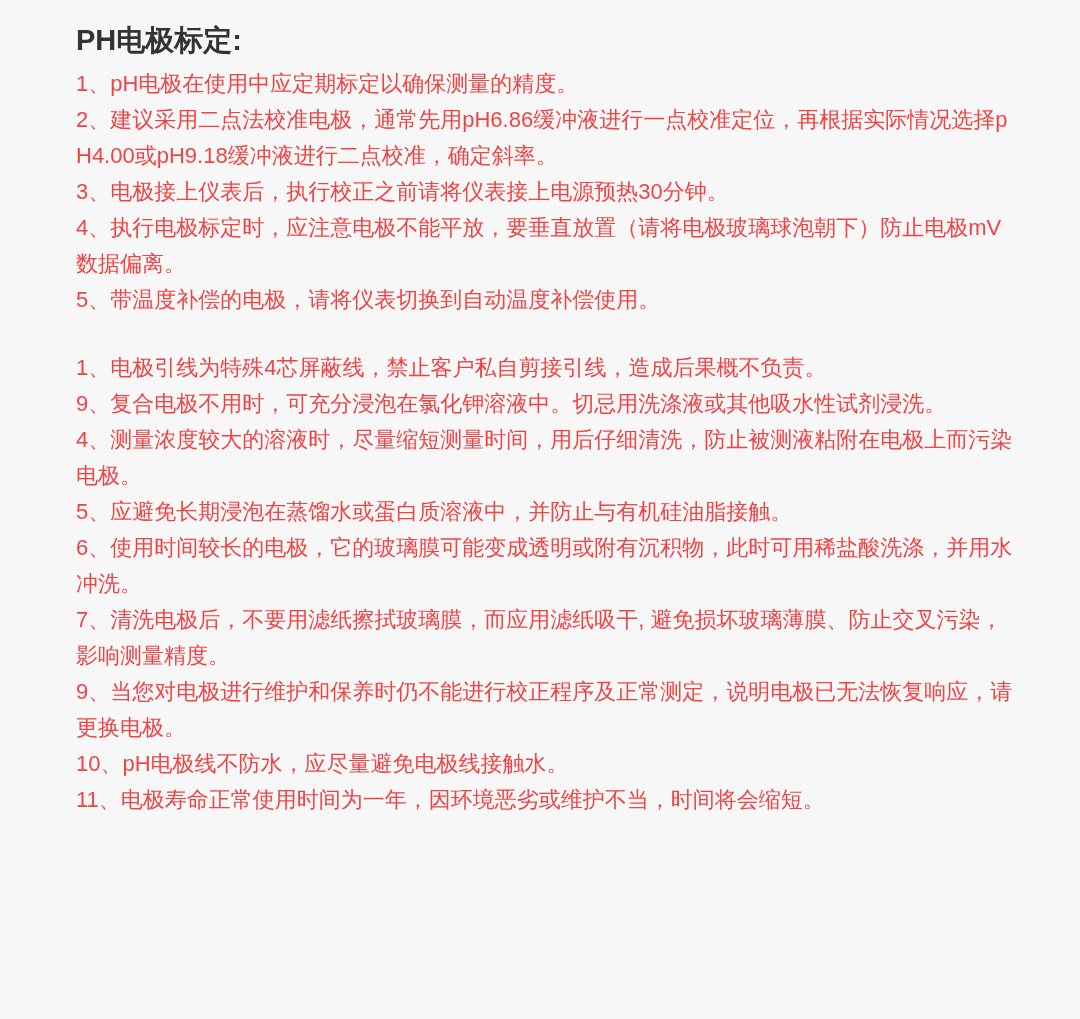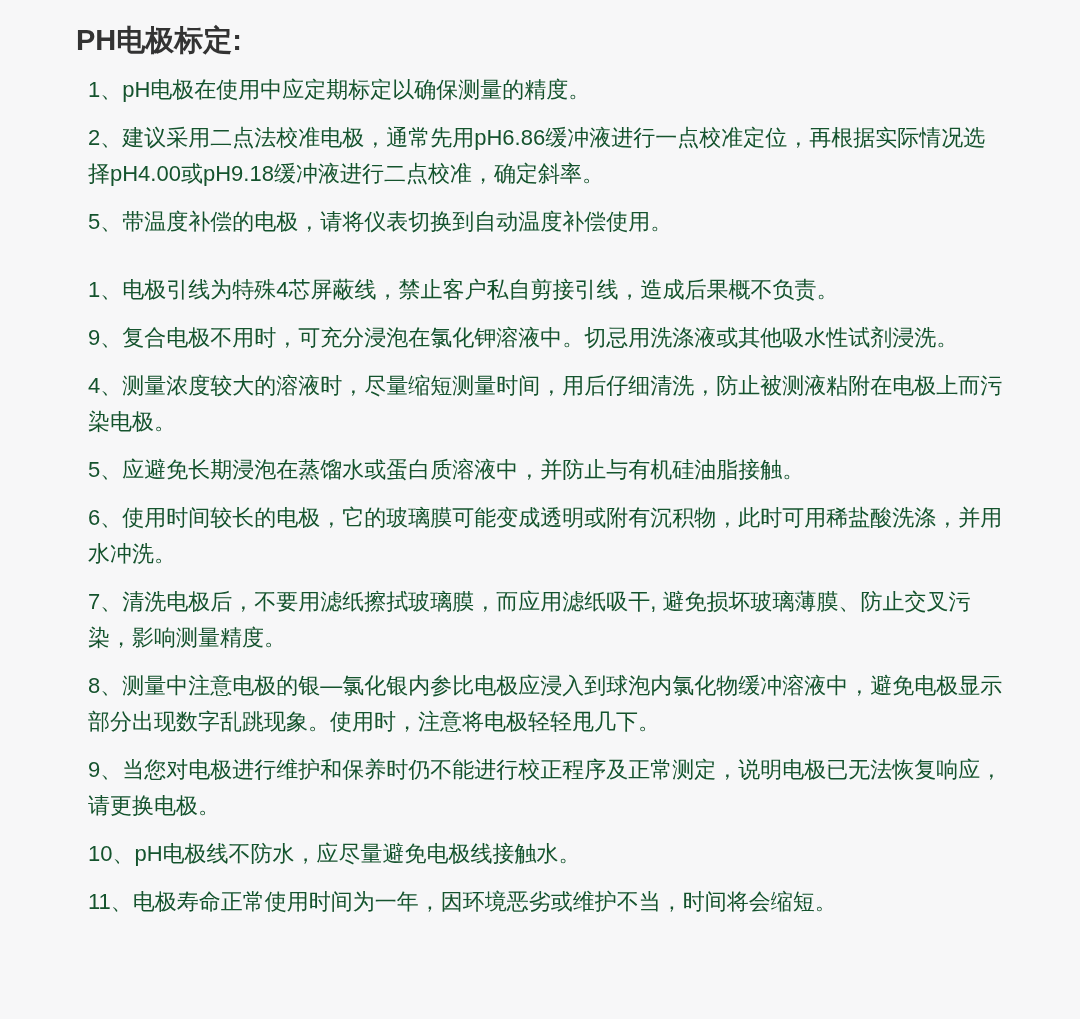--- a/index.html
+++ b/index.html
@@ -26,43 +26,44 @@
     font-weight: 700;
     color: #333333;
     margin: 0 0 6px 0;
   }
   section.block + section.block {
     margin-top: 32px;
   }
   .item {
     font-size: 22px;
     line-height: 36px;
-    margin: 12px;
-    color: #14532d;
+    margin: 0;
+    color: #ef4444;
     word-break: break-all;
   }
 </style>
 </head>
 <body>
 
 <div class="doc">
 
   <section class="block">
     <h1 class="sec-title">PH电极标定:</h1>
     <p class="item">1、pH电极在使用中应定期标定以确保测量的精度。</p>
     <p class="item">2、建议采用二点法校准电极，通常先用pH6.86缓冲液进行一点校准定位，再根据实际情况选择pH4.00或pH9.18缓冲液进行二点校准，确定斜率。</p>
+    <p class="item">3、电极接上仪表后，执行校正之前请将仪表接上电源预热30分钟。</p>
+    <p class="item">4、执行电极标定时，应注意电极不能平放，要垂直放置（请将电极玻璃球泡朝下）防止电极mV数据偏离。</p>
     <p class="item">5、带温度补偿的电极，请将仪表切换到自动温度补偿使用。</p>
   </section>
 
   <section class="block">
     <p class="item">1、电极引线为特殊4芯屏蔽线，禁止客户私自剪接引线，造成后果概不负责。</p>
     <p class="item">9、复合电极不用时，可充分浸泡在氯化钾溶液中。切忌用洗涤液或其他吸水性试剂浸洗。</p>
     <p class="item">4、测量浓度较大的溶液时，尽量缩短测量时间，用后仔细清洗，防止被测液粘附在电极上而污染电极。</p>
     <p class="item">5、应避免长期浸泡在蒸馏水或蛋白质溶液中，并防止与有机硅油脂接触。</p>
     <p class="item">6、使用时间较长的电极，它的玻璃膜可能变成透明或附有沉积物，此时可用稀盐酸洗涤，并用水冲洗。</p>
     <p class="item">7、清洗电极后，不要用滤纸擦拭玻璃膜，而应用滤纸吸干, 避免损坏玻璃薄膜、防止交叉污染，影响测量精度。</p>
-    <p class="item">8、测量中注意电极的银—氯化银内参比电极应浸入到球泡内氯化物缓冲溶液中，避免电极显示部分出现数字乱跳现象。使用时，注意将电极轻轻甩几下。</p>
     <p class="item">9、当您对电极进行维护和保养时仍不能进行校正程序及正常测定，说明电极已无法恢复响应，请更换电极。</p>
     <p class="item">10、pH电极线不防水，应尽量避免电极线接触水。</p>
     <p class="item">11、电极寿命正常使用时间为一年，因环境恶劣或维护不当，时间将会缩短。</p>
   </section>
 
 </div>
 
 </body></html>

